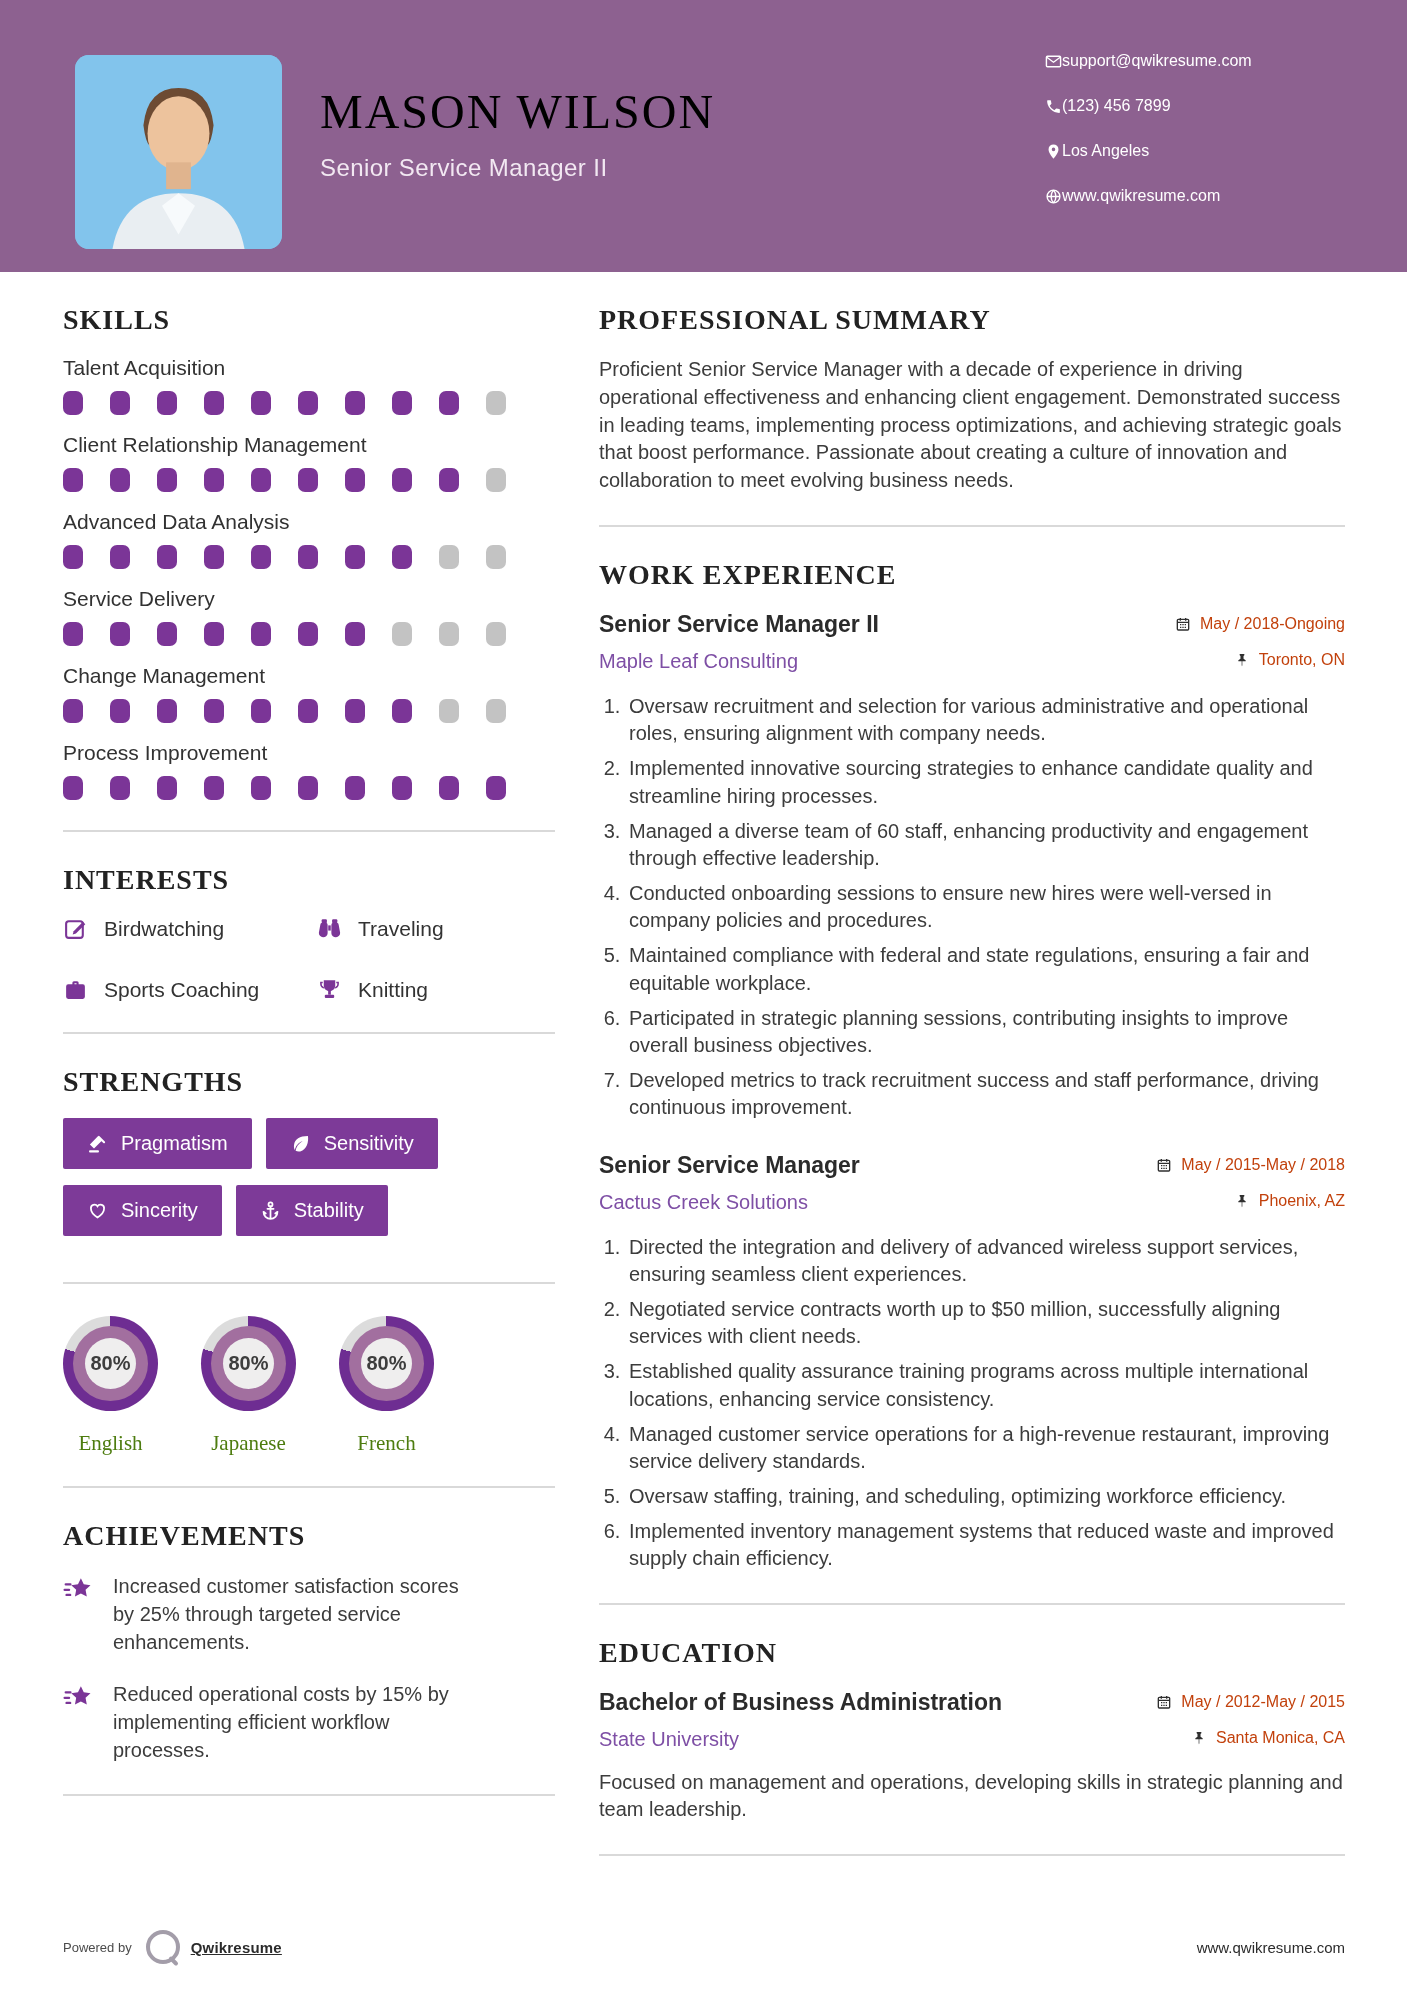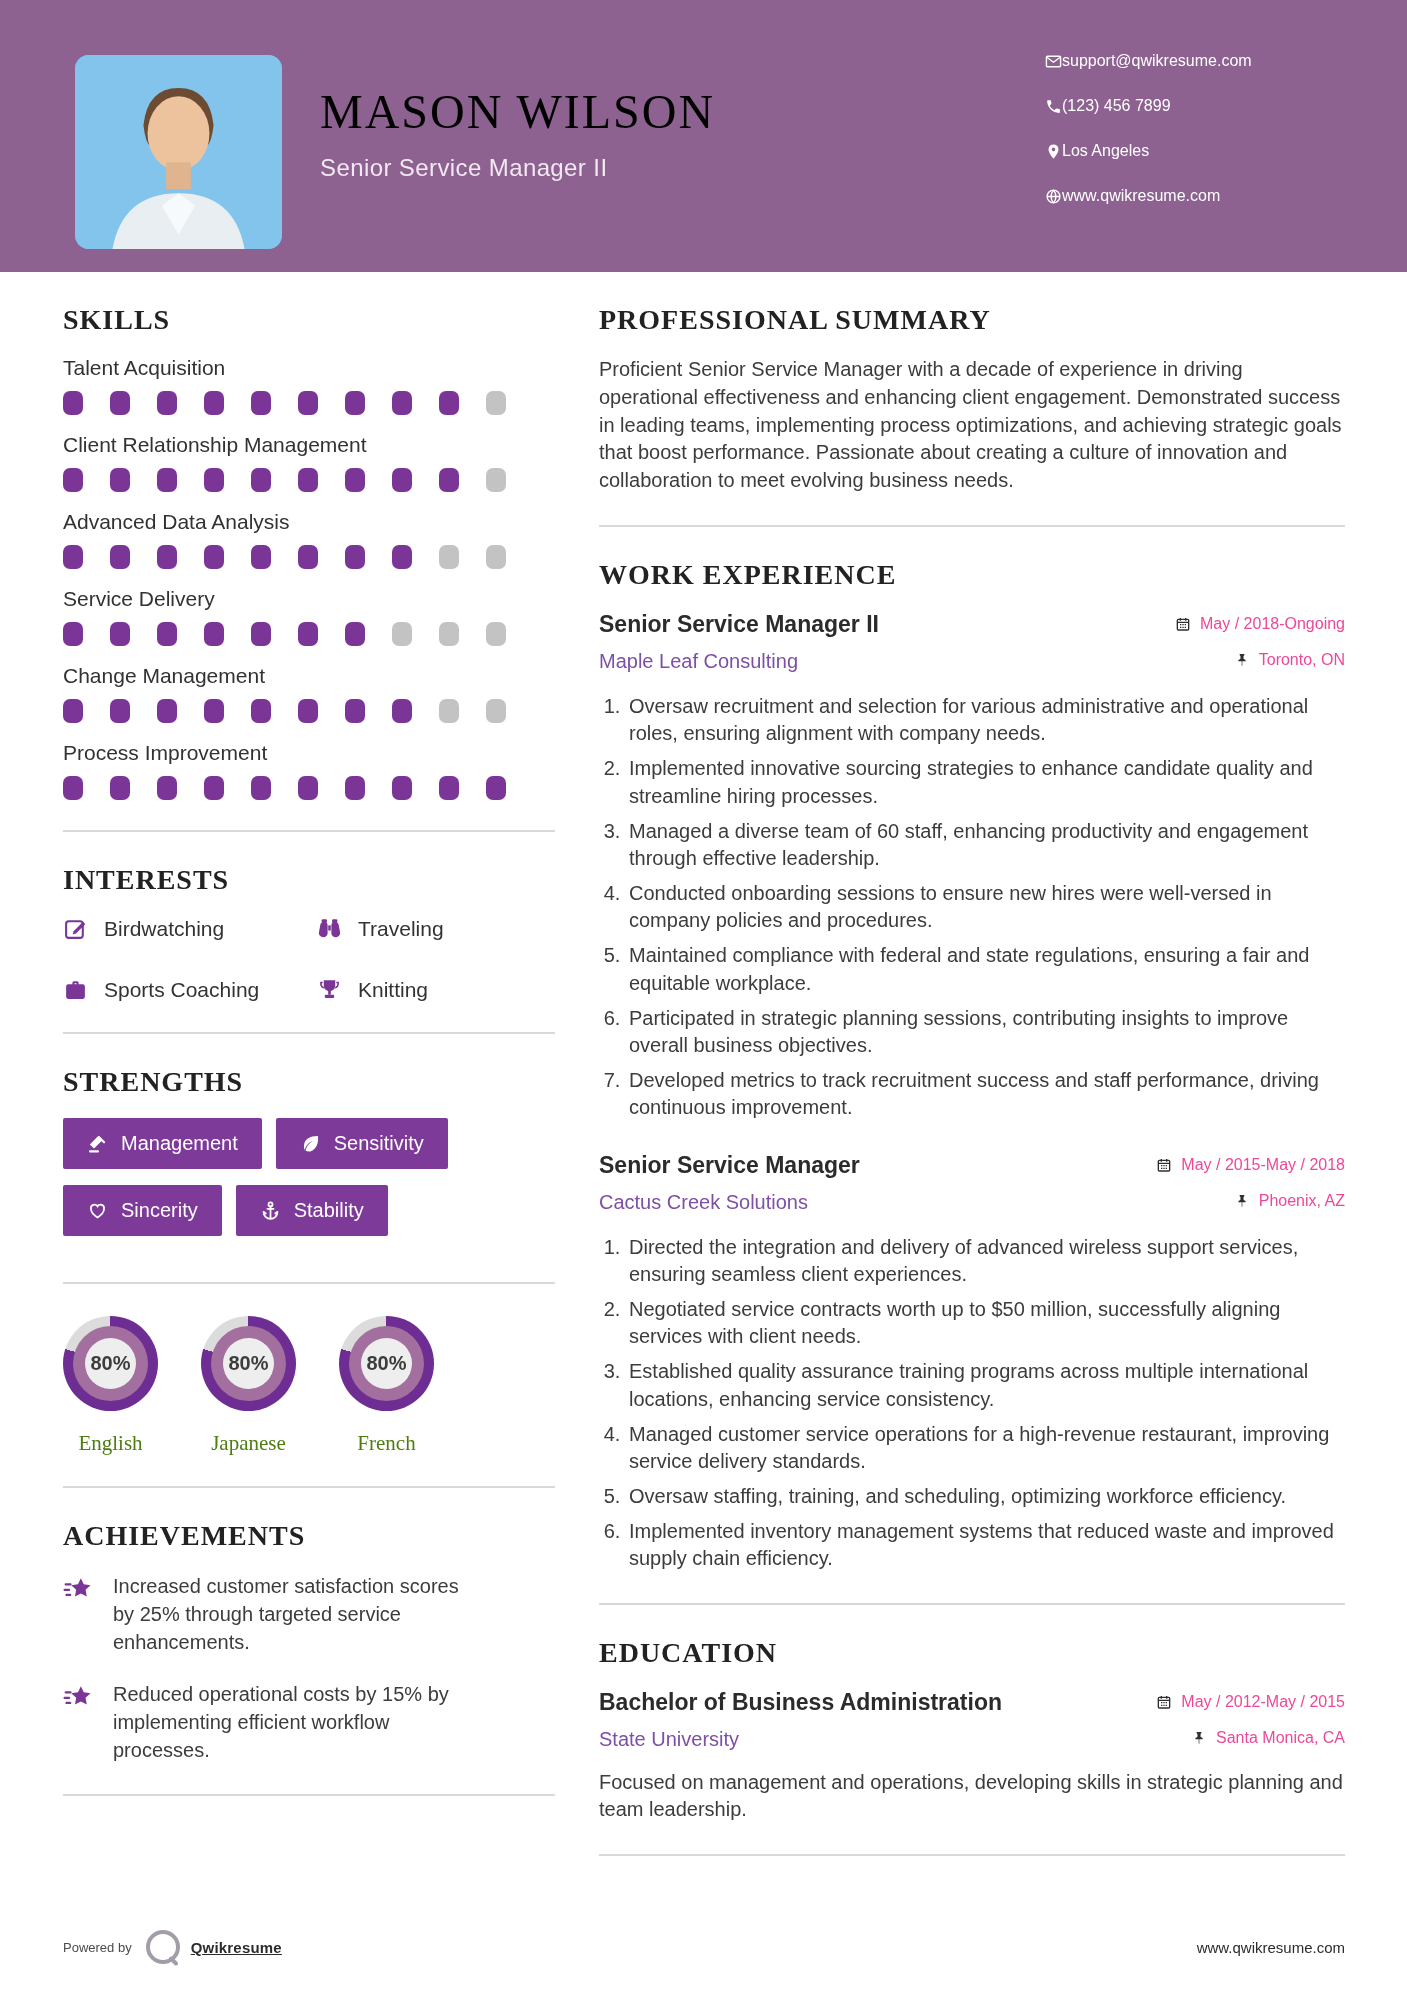--- a/index.html
+++ b/index.html
@@ -56,21 +56,21 @@
   
   .ach{display:flex;gap:17px;margin-bottom:24px;}
   .ach .ic{width:33px;height:33px;color:var(--accent);flex:none;margin-top:2px;display:flex;}
   .ach .ic svg{width:100%;height:100%;}
   .ach-text{font-size:20px;line-height:1.4;color:var(--text_body);max-width:360px;}
   
   .summary-text{font-size:20px;line-height:1.39;color:var(--text_body);margin:0;}
   .job{margin-top:6px;}
   .job-line1{display:flex;justify-content:space-between;align-items:baseline;}
   .job-title{font-size:23px;font-weight:700;color:#2b2b2b;}
-  .job-meta{font-size:16px;color:#ec4899;display:flex;align-items:center;gap:9px;white-space:nowrap;}
+  .job-meta{font-size:16px;color:#c2410c;display:flex;align-items:center;gap:9px;white-space:nowrap;}
   .job-meta .ic{width:16px;height:16px;color:#2f2f2f;display:flex;}
   .job-meta .ic svg{width:100%;height:100%;}
   .job-line2{display:flex;justify-content:space-between;align-items:baseline;margin-top:12px;}
   .company{font-size:20px;color:var(--company);}
   .bullets{margin:20px 0 30px;padding-left:27px;font-size:20px;line-height:1.36;color:var(--text_body);}
   .bullets li{padding-left:3px;margin-bottom:8px;}
   .edu-desc{font-size:20px;line-height:1.39;color:var(--text_body);margin:18px 0 0;}
   
   .footer{margin-top:auto;display:flex;align-items:center;padding:0 62px 0 63px;height:86px;flex:none;}
   .powered{font-size:13px;color:#4b4b4b;}
@@ -289,21 +289,21 @@
       <section>
         <h2 class="sec-title">STRENGTHS</h2>
         <div class="badges">
           <span class="badge">
             <span class="ic">
               <svg viewBox="0 0 24 24" fill="none" stroke="currentColor" stroke-width="2.4" stroke-linecap="round">
                   <path d="M13.5 4.5l6 6M12.5 5.5l-7.5 7.5 3 3 7.5-7.5z" fill="currentColor"></path>
                   <path d="M3.5 21h9"></path>
                 </svg>
             </span>
-            <span>Management</span>
+            <span>Pragmatism</span>
           </span>
           <span class="badge">
             <span class="ic">
               <svg viewBox="0 0 24 24" fill="currentColor">
                   <path d="M20.5 3.5C11 3.5 5.6 7 4.6 13.6c-.4 2.4.3 4.7.9 5.9.9-4.2 3.2-8.2 9-10.4-5 3.1-7.6 7.2-8.1 11.3 1.6.8 3.6 1 5.3.6 7.6-1.8 9.8-11 8.8-17.5z"></path>
                 </svg>
             </span>
             <span>Sensitivity</span>
           </span>
           <span class="badge">

